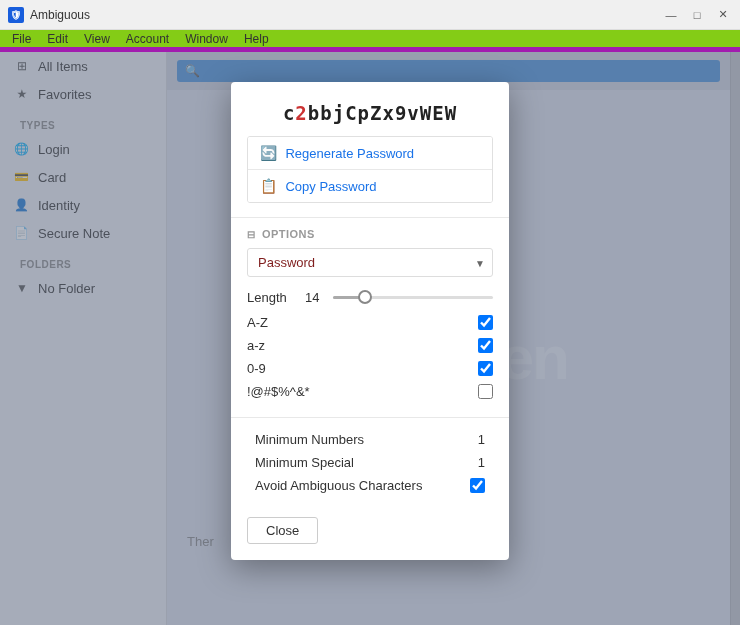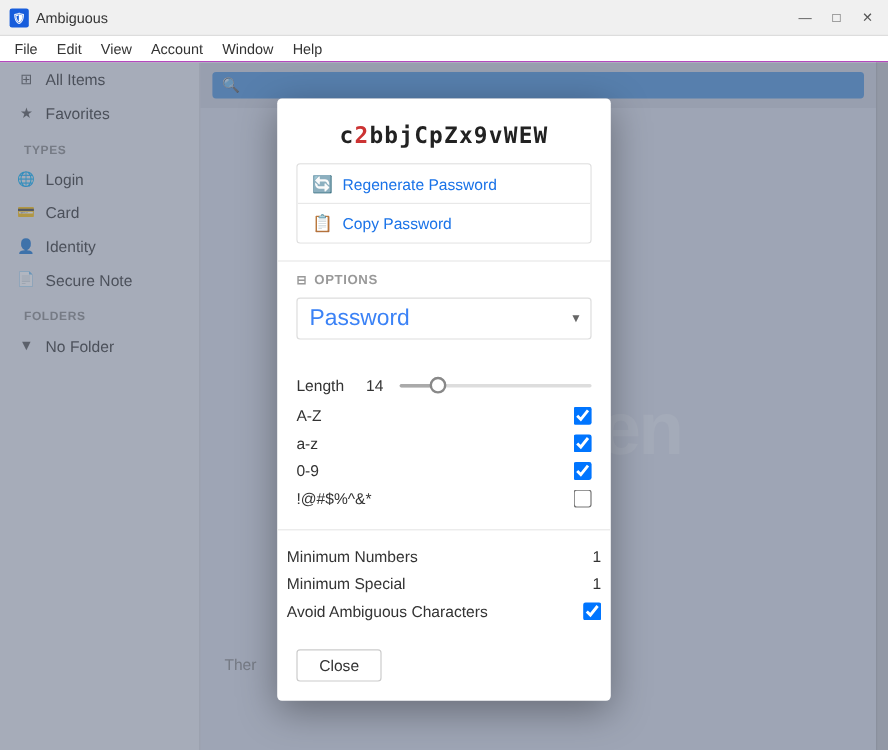--- a/index.html
+++ b/index.html
@@ -53,26 +53,26 @@
       justify-content: center;
       font-size: 11px;
       color: #555;
       cursor: pointer;
       border: none;
       background: transparent;
     }
 
     
     .menu-bar {
-      background: #ffffff;
+      background: #84cc16;
       height: 22px;
       display: flex;
       align-items: center;
       padding: 0 4px;
-      border-bottom: 1px solid #a21caf;
+      border-bottom: 5px solid #a21caf;
     }
     .menu-item {
       padding: 2px 8px;
       font-size: 12px;
       color: #333;
       cursor: pointer;
     }
 
     
     .app-container {
@@ -167,21 +167,21 @@
       font-weight: bold;
       color: rgba(255,255,255,0.35);
       letter-spacing: -2px;
       user-select: none;
     }
     .watermark-text span {
       color: rgba(200,220,255,0.5);
     }
     .small-text-area {
       position: absolute;
-      bottom: 64px;
+      bottom: 76px;
       left: 20px;
       font-size: 13px;
       color: #888;
     }
 
     
     .scrollbar {
       width: 10px;
       background: #c0c2c8;
       border-left: 1px solid #b0b2b8;
@@ -269,38 +269,38 @@
     }
     .select-wrap {
       position: relative;
     }
     .type-select {
       width: 100%;
       padding: 6px 10px;
       border: 1px solid #ddd;
       border-radius: 3px;
       background: white;
-      font-size: 19px;
-      color: #3b82f6;
+      font-size: 13px;
+      color: #7f1d1d;
       appearance: none;
       cursor: pointer;
     }
     .select-arrow {
       position: absolute;
       right: 8px;
       top: 50%;
       transform: translateY(-50%);
       font-size: 10px;
       color: #666;
       pointer-events: none;
     }
 
     
     .options-grid {
-      margin-top: 24px;
+      margin-top: 6px;
     }
     .option-row {
       display: flex;
       align-items: center;
       padding: 4px 0;
     }
     .option-label {
       flex: 1;
       font-size: 13px;
       color: #333;
@@ -364,21 +364,21 @@
 
     
     .modal-divider {
       border: none;
       border-top: 1px solid #e8e8e8;
       margin: 4px 0;
     }
 
     
     .min-section {
-      padding: 6px 8px 10px;
+      padding: 6px 24px 10px;
     }
     .min-row {
       display: flex;
       align-items: center;
       padding: 4px 0;
     }
     .min-label {
       flex: 1;
       font-size: 13px;
       color: #333;

